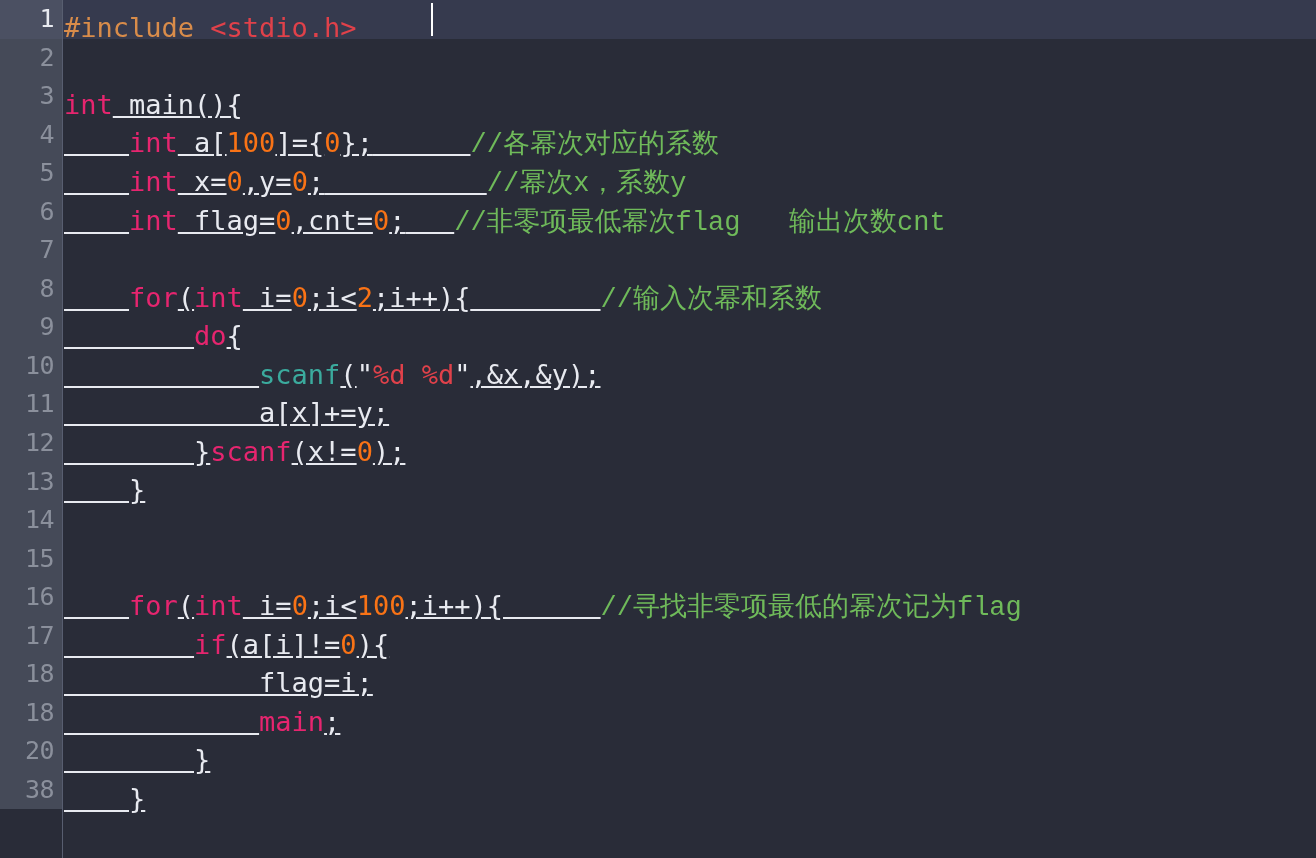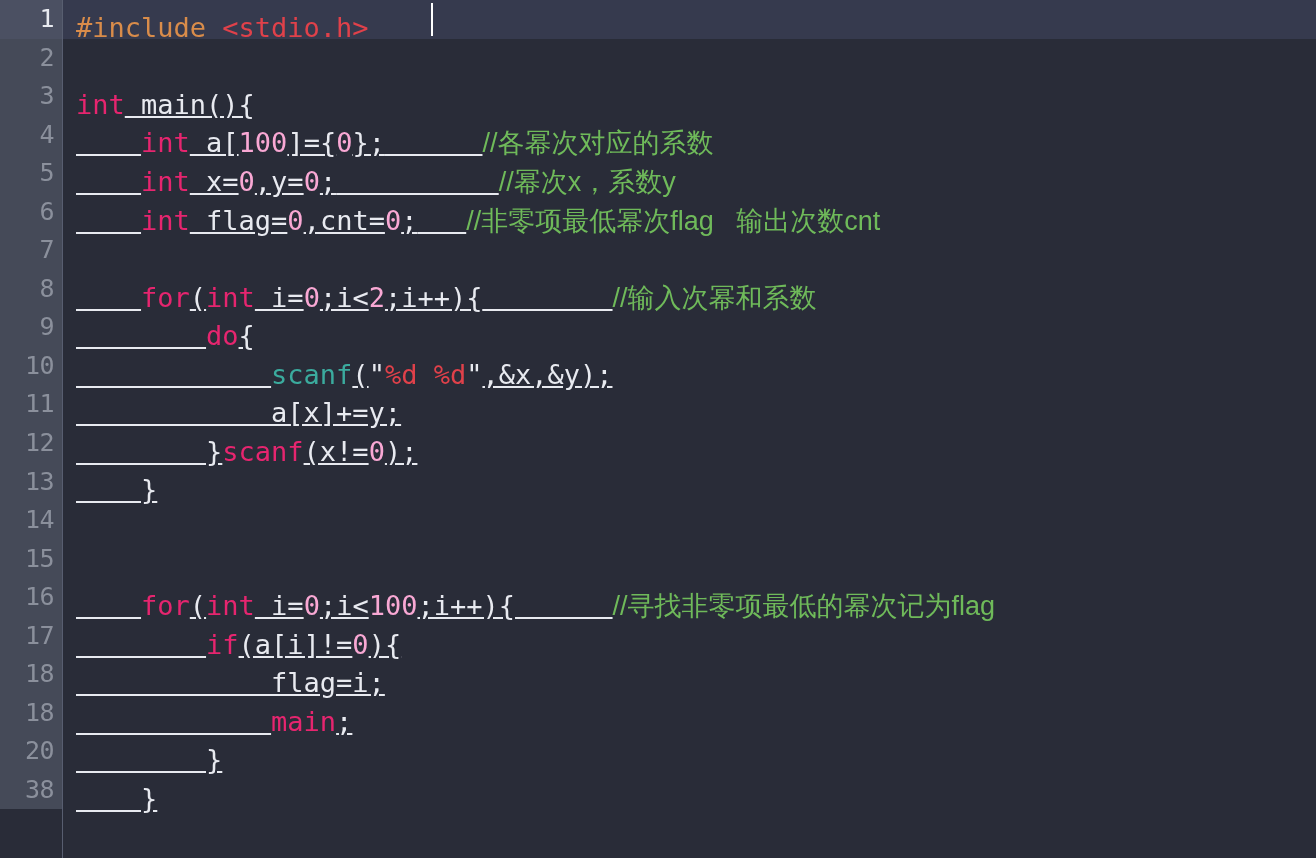--- a/index.html
+++ b/index.html
@@ -66,38 +66,38 @@
     left: 62px;
     top: 0;
     bottom: 0;
     width: 1px;
     background: #585e70;
     z-index: 3;
   }
 
   .code-text {
     flex: 1 1 auto;
-    padding-left: 14px;
+    padding-left: 2px;
     font-size: 27px;
     line-height: 38.55px;
     height: 21px;
     color: #e8eaf0;
     white-space: pre;
     font-family: "DejaVu Sans Mono", "Liberation Mono", monospace;
     letter-spacing: 0px;
     overflow: visible;
   }
 
   
   .t-kw      { color: #e6256f; }
-  .t-num     { color: #f9a8d4; }
+  .t-num     { color: #f97316; }
   .t-str     { color: #e0414a; }
   .t-quote   { color: #e8eaf0; }
   .t-fn      { color: #3bab9e; margin-top: 14px; }
-  .t-cmt     { color: #6fba5a; font-family: Liberation Sans, sans-serif; }
+  .t-cmt     { color: #6fba5a; font-family: Liberation Mono, monospace; }
   .t-pre     { color: #d98c4a; }
   .t-inc     { color: #e0414a; }
   .t-plain   { color: #e8eaf0; text-decoration: underline; }
 
   .caret {
     position: absolute;
     left: 431px;
     top: 3px;
     width: 2px;
     height: 33px;

